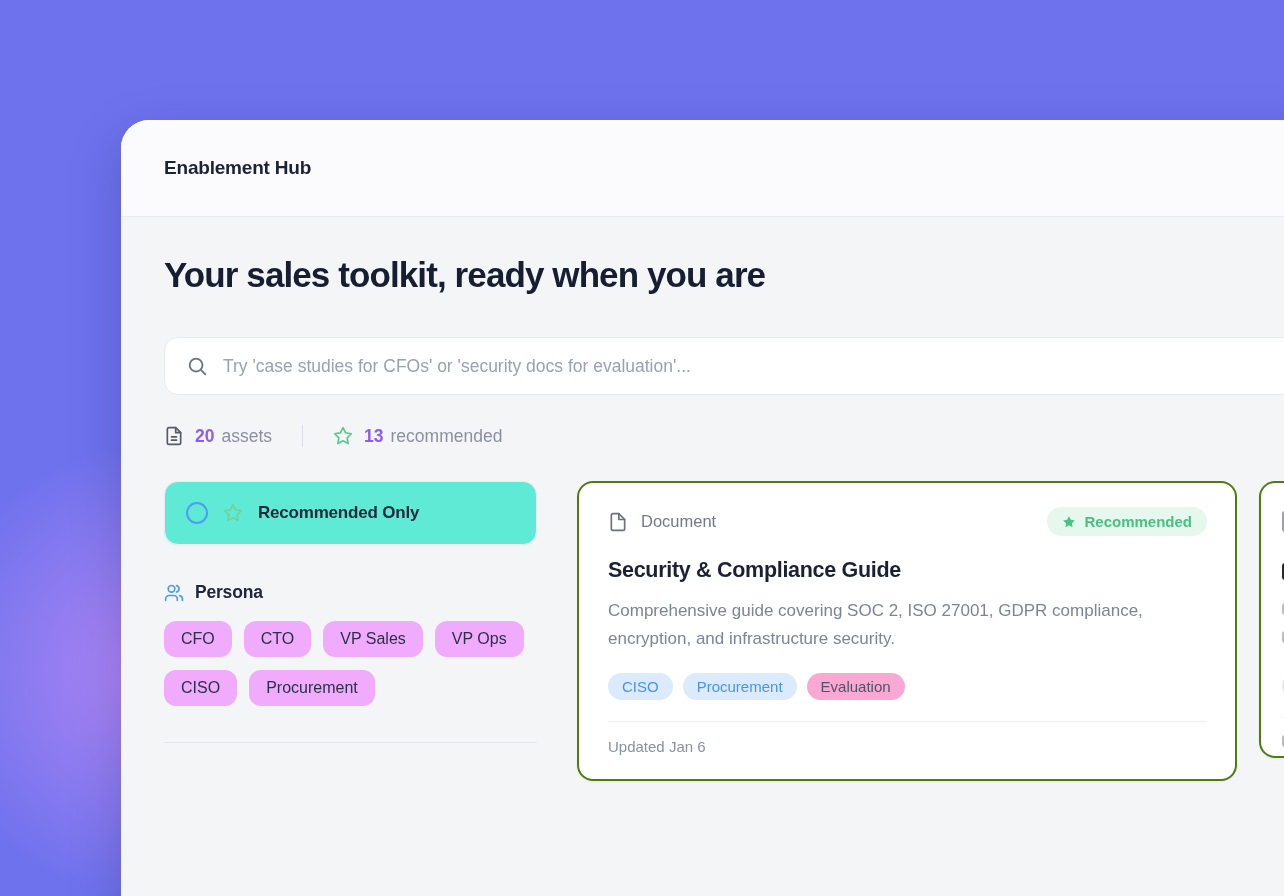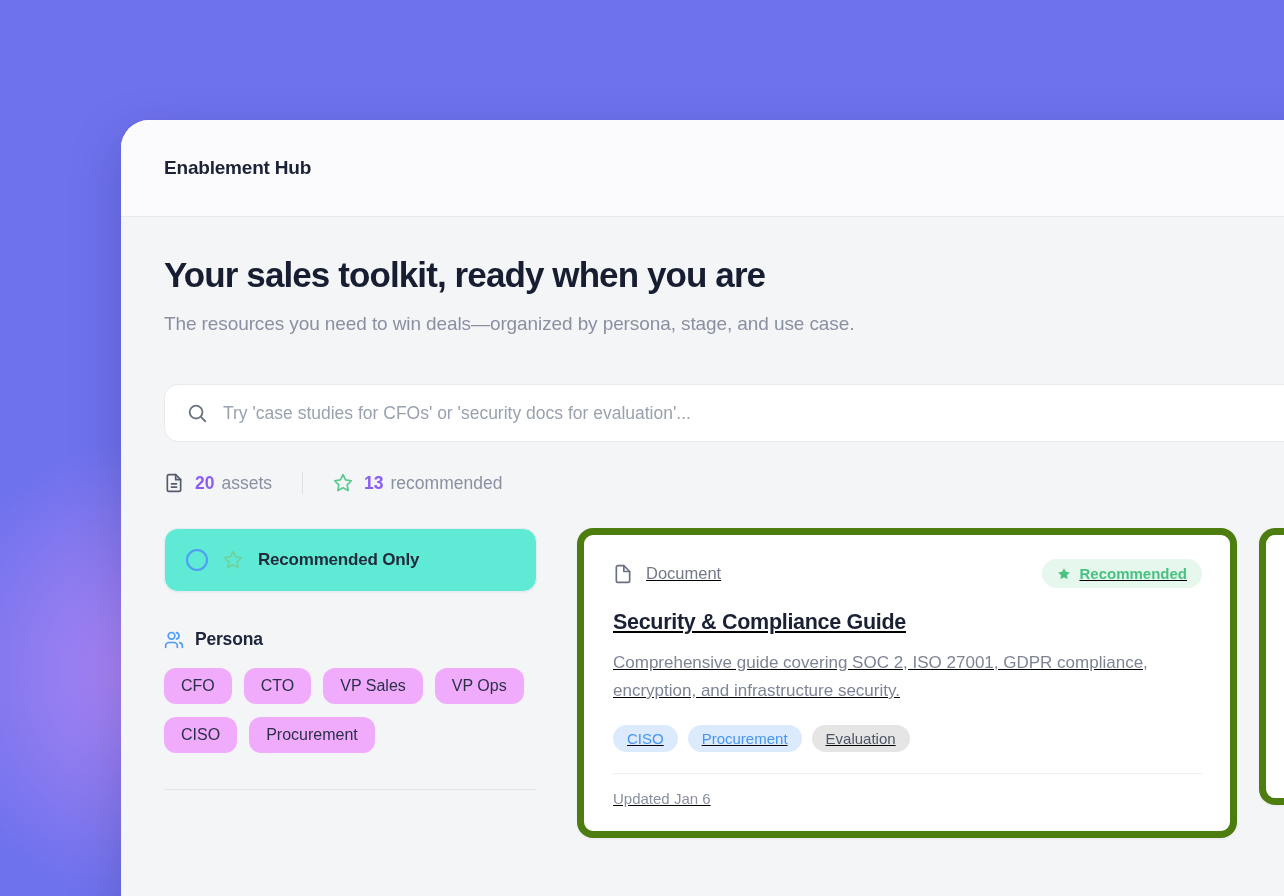--- a/index.html
+++ b/index.html
@@ -126,25 +126,24 @@
 
   .sidebar-divider { margin-top: 36px; height: 1px; background: #e4e6eb; }
   .filter-heading.stage { margin-top: 31px; }
 
   
   .cards-grid { display: flex; gap: 22px; align-items: flex-start; }
 
   .asset-card {
     width: 660px; flex: none;
     background: #ffffff;
-    border: 7px solid #4d7c0f;
+    border: 2px solid #4d7c0f;
     border-radius: 16px;
     box-shadow: 0 1px 3px rgba(16,24,40,0.05);
     cursor: pointer;
-    text-decoration: underline;
   }
   .card-body { padding: 24px 28px 0 29px; }
   .card-top { display: flex; align-items: center; justify-content: space-between; }
   .card-type { display: flex; align-items: center; gap: 13px; font-size: 16.5px; color: #727987; }
   .card-type svg { color: #6a7181; }
   .card-badge {
     display: flex; align-items: center; gap: 8px;
     background: #e6f7ee; color: #48c181;
     border-radius: 999px;
     padding: 6px 15px;
@@ -160,21 +159,21 @@
     font-size: 17px; line-height: 28px; color: #7d8495;
     max-width: 578px;
   }
   .card-tags { margin-top: 20px; display: flex; gap: 10px; }
   .tag {
     border-radius: 999px;
     padding: 5px 14px;
     font-size: 15px; font-weight: 500;
   }
   .tag.blue { background: #dbeafd; color: #4695f2; }
-  .tag.gray { background: #e5e5e5; color: #4e5566; }
+  .tag.gray { background: #f9a8d4; color: #4e5566; }
   .card-footer {
     margin: 21px 28px 0 29px;
     border-top: 1px solid #eef0f3;
     padding: 16px 0 24px;
     font-size: 15px; color: #8a90a1;
   }
 
   
   .asset-card.partial { height: 277px; position: relative; }
   .partial .p-icon {
@@ -196,21 +195,20 @@
 
 <div class="page">
 
   <header class="page-header">
     <div class="app-title">Enablement Hub</div>
   </header>
 
   <main class="page-main">
 
     <h1 class="hero-title">Your sales toolkit, ready when you are</h1>
-    <p class="hero-subtitle">The resources you need to win deals—organized by persona, stage, and use case.</p>
 
     <div class="search-bar">
       <svg width="22" height="22" viewBox="0 0 24 24" fill="none" stroke="currentColor" stroke-width="2" stroke-linecap="round" stroke-linejoin="round">
           <circle cx="11" cy="11" r="7"></circle>
           <line x1="16.5" y1="16.5" x2="21" y2="21"></line>
         </svg>
       <input class="search-input" type="text" placeholder="Try 'case studies for CFOs' or 'security docs for evaluation'..." style="">
     </div>
 
     <div class="stats-row">

